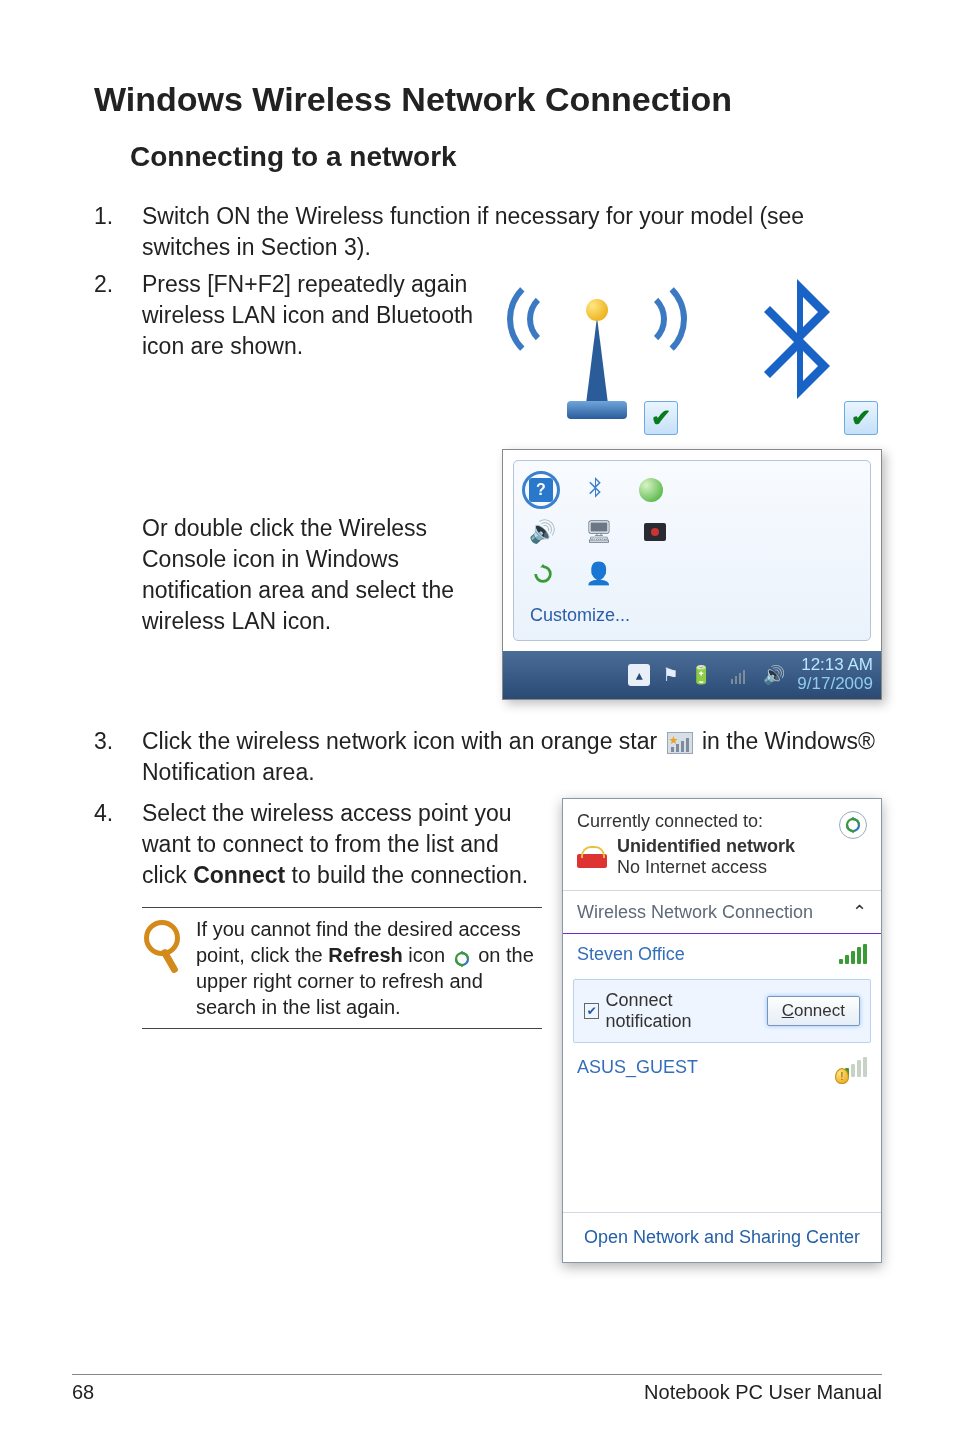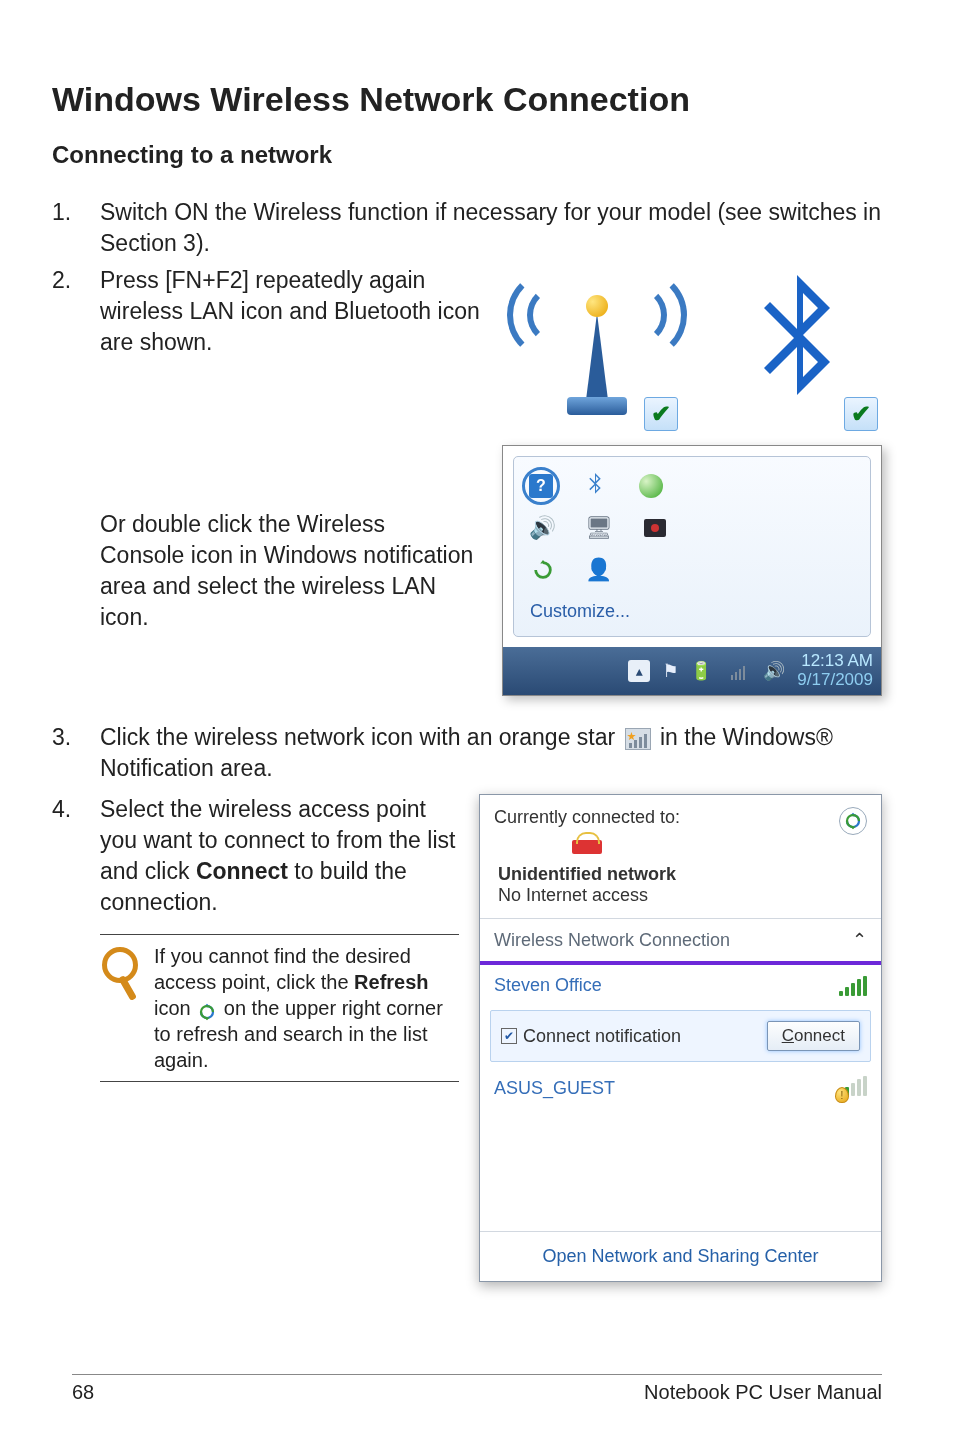--- a/index.html
+++ b/index.html
@@ -5,31 +5,32 @@
   * { box-sizing: border-box; margin: 0; padding: 0; }
   body {
     font-family: "Segoe UI", Arial, sans-serif;
     background: #fff;
     width: 954px;
     height: 1438px;
     position: relative;
     color: #222;
   }
   .page {
-    padding: 80px 72px 0 52px;
+    padding: 80px 72px 0 94px;
   }
   h1 {
     font-size: 34px;
     font-weight: 700;
     margin-bottom: 22px;
   }
   h2 {
-    font-size: 24px;
+    font-size: 28px;
     font-weight: 700;
     margin-bottom: 28px;
+    margin-left: 36px;
   }
   .ol-item {
     display: flex;
     font-size: 23px;
     line-height: 1.35;
     margin-bottom: 6px;
   }
   .ol-num {
     width: 48px;
     flex: none;
@@ -145,35 +146,35 @@
   .magnifier {
     width:44px; height:56px; flex:none; position:relative; margin-top:2px;
   }
   .magnifier .ring{ width:36px;height:36px;border:5px solid #d48a1a;border-radius:50%;position:absolute;left:2px;top:2px;}
   .magnifier .handle{ position:absolute; width:7px; height:26px; background:#d48a1a; left:24px; top:30px; transform:rotate(-30deg); border-radius:3px;}
   .refresh-inline{
     display:inline-block; width:18px; height:18px; vertical-align:middle; margin:0 2px;
   }
 
   .wifi-popup {
-    width:403px; flex:none;
+    width:320px; flex:none;
     border:1px solid #8a97a8; background:#fff;
     box-shadow: 0 4px 12px rgba(0,0,0,0.3);
     font-size:18px;
   }
   .wifi-popup .section{ padding:12px 14px; border-bottom:1px solid #d2d8e0;}
   .wifi-popup .hdr{ display:flex; align-items:flex-start; justify-content:space-between; color:#333;}
   .wifi-popup .hdr .ref{ width:28px;height:28px;border:1px solid #9ab;border-radius:50%;display:flex;align-items:center;justify-content:center;}
-  .wifi-popup .unid-row{ display:flex; align-items:center; gap:10px; margin-top:4px;flex-direction:column;}
+  .wifi-popup .unid-row{ display:flex; align-items:center; gap:10px; margin-top:4px;}
   .wifi-popup .router-ic{ width:30px; height:22px; position:relative;}
   .wifi-popup .router-ic::before{content:"";position:absolute;inset:8px 0 0 0;background:#d33;border-radius:2px;}
   .wifi-popup .router-ic::after{content:"";position:absolute;left:4px;top:0;width:20px;height:10px;border:2px solid #e7c040;border-bottom:none;border-radius:10px 10px 0 0;}
-  .wifi-popup .sec-title{ color:#5e6a78; padding:10px 14px; border-bottom:4px solid #6d28d9; display:flex; justify-content:space-between; align-items:center;}
+  .wifi-popup .sec-title{ color:#5e6a78; padding:10px 14px; border-bottom:1px solid #6d28d9; display:flex; justify-content:space-between; align-items:center;}
   .wifi-popup .caret{ color:#333;}
-  .wifi-popup .net{ display:flex; justify-content:space-between; align-items:center; padding:10px 14px; color:#356eb8;}
+  .wifi-popup .net{ display:flex; justify-content:space-between; align-items:flex-start; padding:10px 14px; color:#356eb8;}
   .wifi-popup .highlight{ background:#eef5ff; border:1px solid #b9d2ee; margin:4px 10px; border-radius:2px; padding:10px 10px;}
   .wifi-popup .connect-row{ display:flex; justify-content:space-between; align-items:center; gap:10px;}
   .wifi-popup .chk{ display:flex; align-items:center; gap:6px; color:#333;}
   .wifi-popup .chk .box{ width:16px;height:16px;border:1px solid #666;display:flex;align-items:center;justify-content:center;font-size:12px;color:#2259a6;}
   .wifi-popup button{
     border:1px solid #7a95b6; background:linear-gradient(#fdfefe,#e5edf6);
     padding:4px 14px; font-size:17px; border-radius:2px; color:#333;
     box-shadow: 0 0 4px rgba(80,160,255,0.6);
   }
   .wifi-popup button .ul{ text-decoration:underline; }

